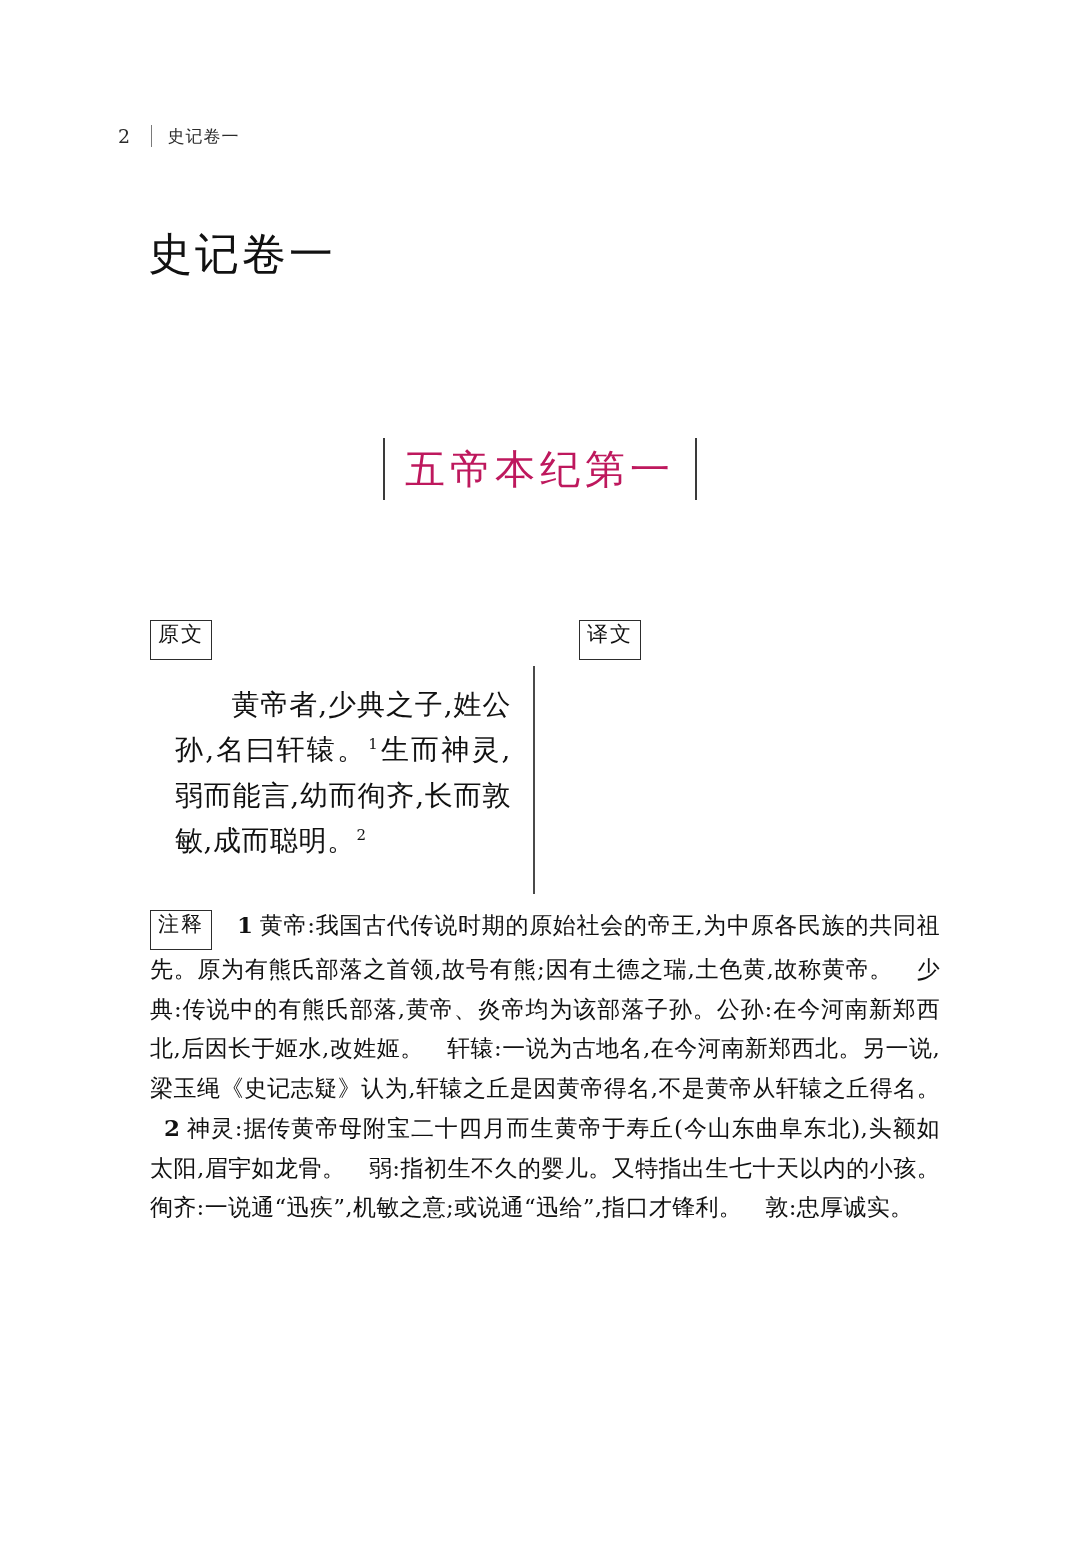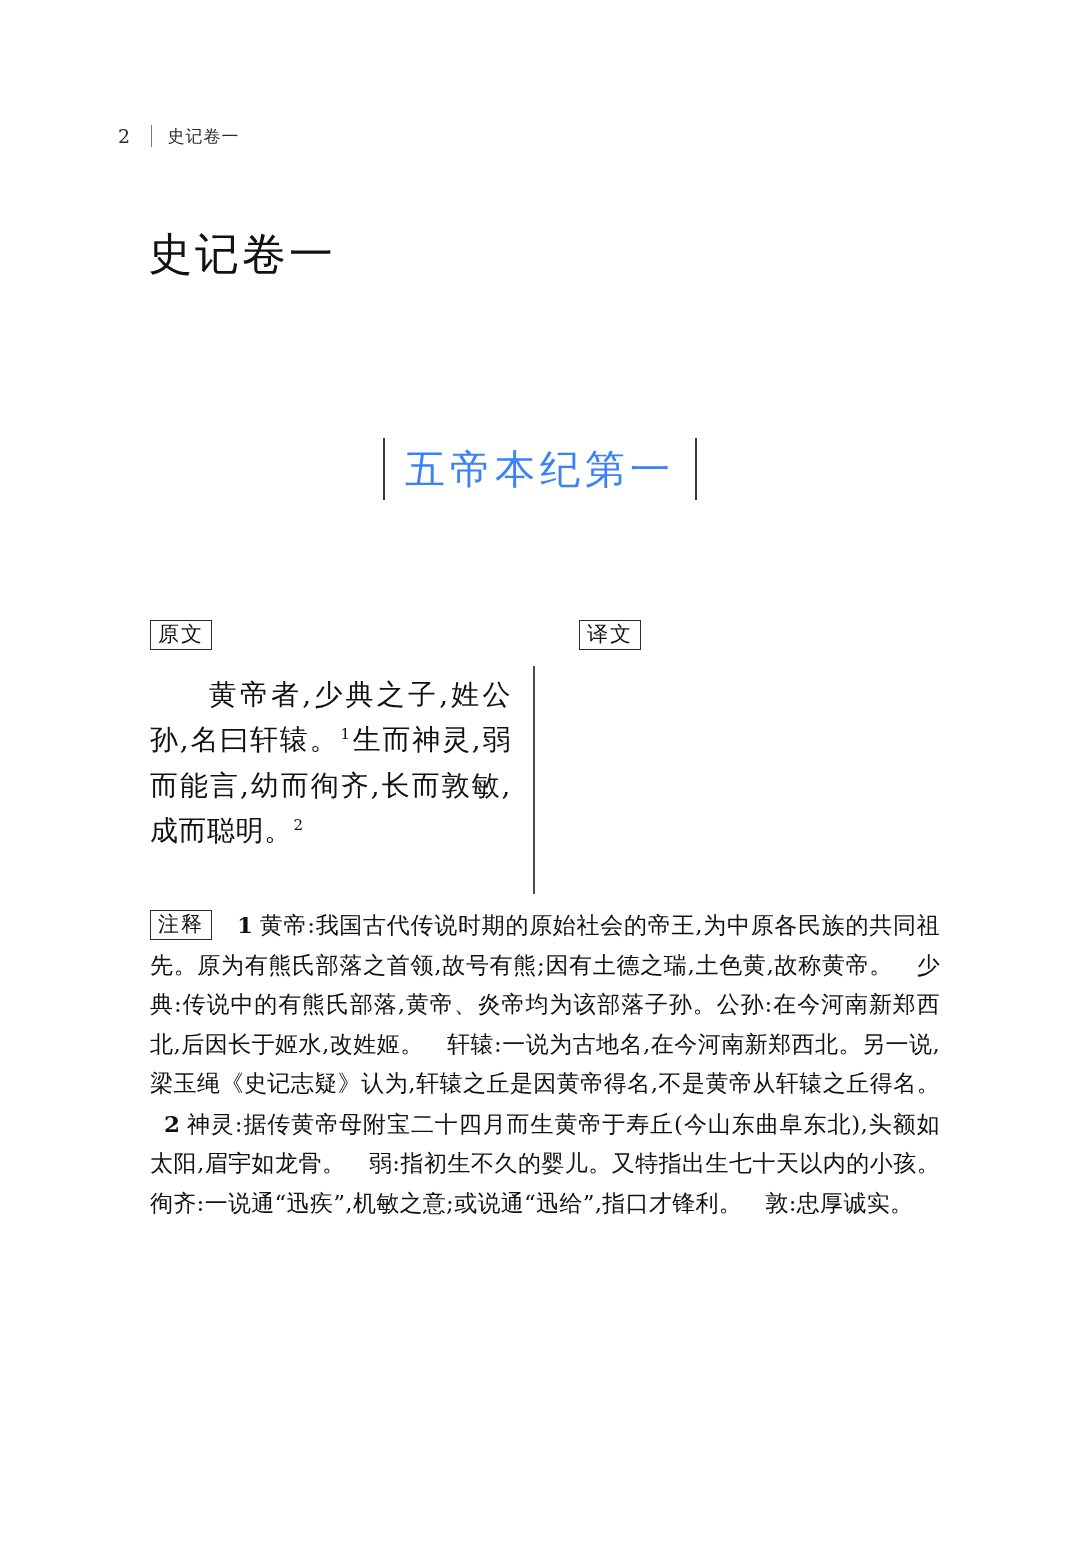--- a/index.html
+++ b/index.html
@@ -73,21 +73,21 @@
   }
   .chapter-title .bar {
     width: 2px;
     height: 62px;
     background: #3a3a3a;
   }
   .chapter-title .ct-text {
     font-family: "DejaVu Serif", serif;
     font-size: 40px;
     letter-spacing: 5px;
-    color: #3b82f6;
+    color: #be185d;
     padding: 0 20px;
   }
 
   
   .cols {
     position: absolute;
     left: 150px;
     top: 620px;
     width: 790px;
     display: flex;
@@ -102,36 +102,37 @@
     width: 2px;
     background: #4a4a4a;
     margin-top: 46px;
     margin-bottom: 8px;
     height: 228px;
   }
 
   .tag {
     display: inline-block;
     border: 1.5px solid #2d2d2d;
-    padding: 2px 7px 3px 7px;
+    padding: 2px 7px 13px 7px;
     font-size: 21px;
     letter-spacing: 2px;
     font-family: "DejaVu Serif", serif;
     color: #111;
     line-height: 1.1;
   }
 
   .body-cn {
     margin-top: 22px;
     font-family: "DejaVu Serif", serif;
     font-size: 28px;
     line-height: 1.62;
     letter-spacing: 0.5px;
     text-align: justify;
     color: #111;
+    margin-left: 25px;
   }
   .body-cn .indent { display: inline-block; width: 56px; }
   sup.note-ref {
     font-size: 15px;
     vertical-align: super;
     margin: 0 1px;
   }
 
   .trans-cn {
     font-size: 25px;

